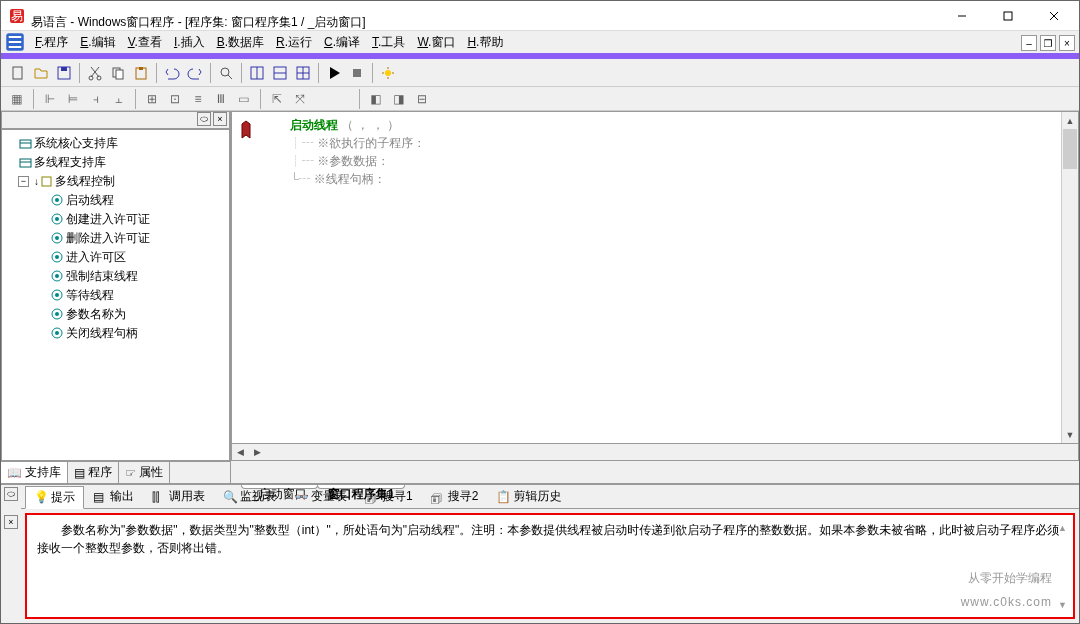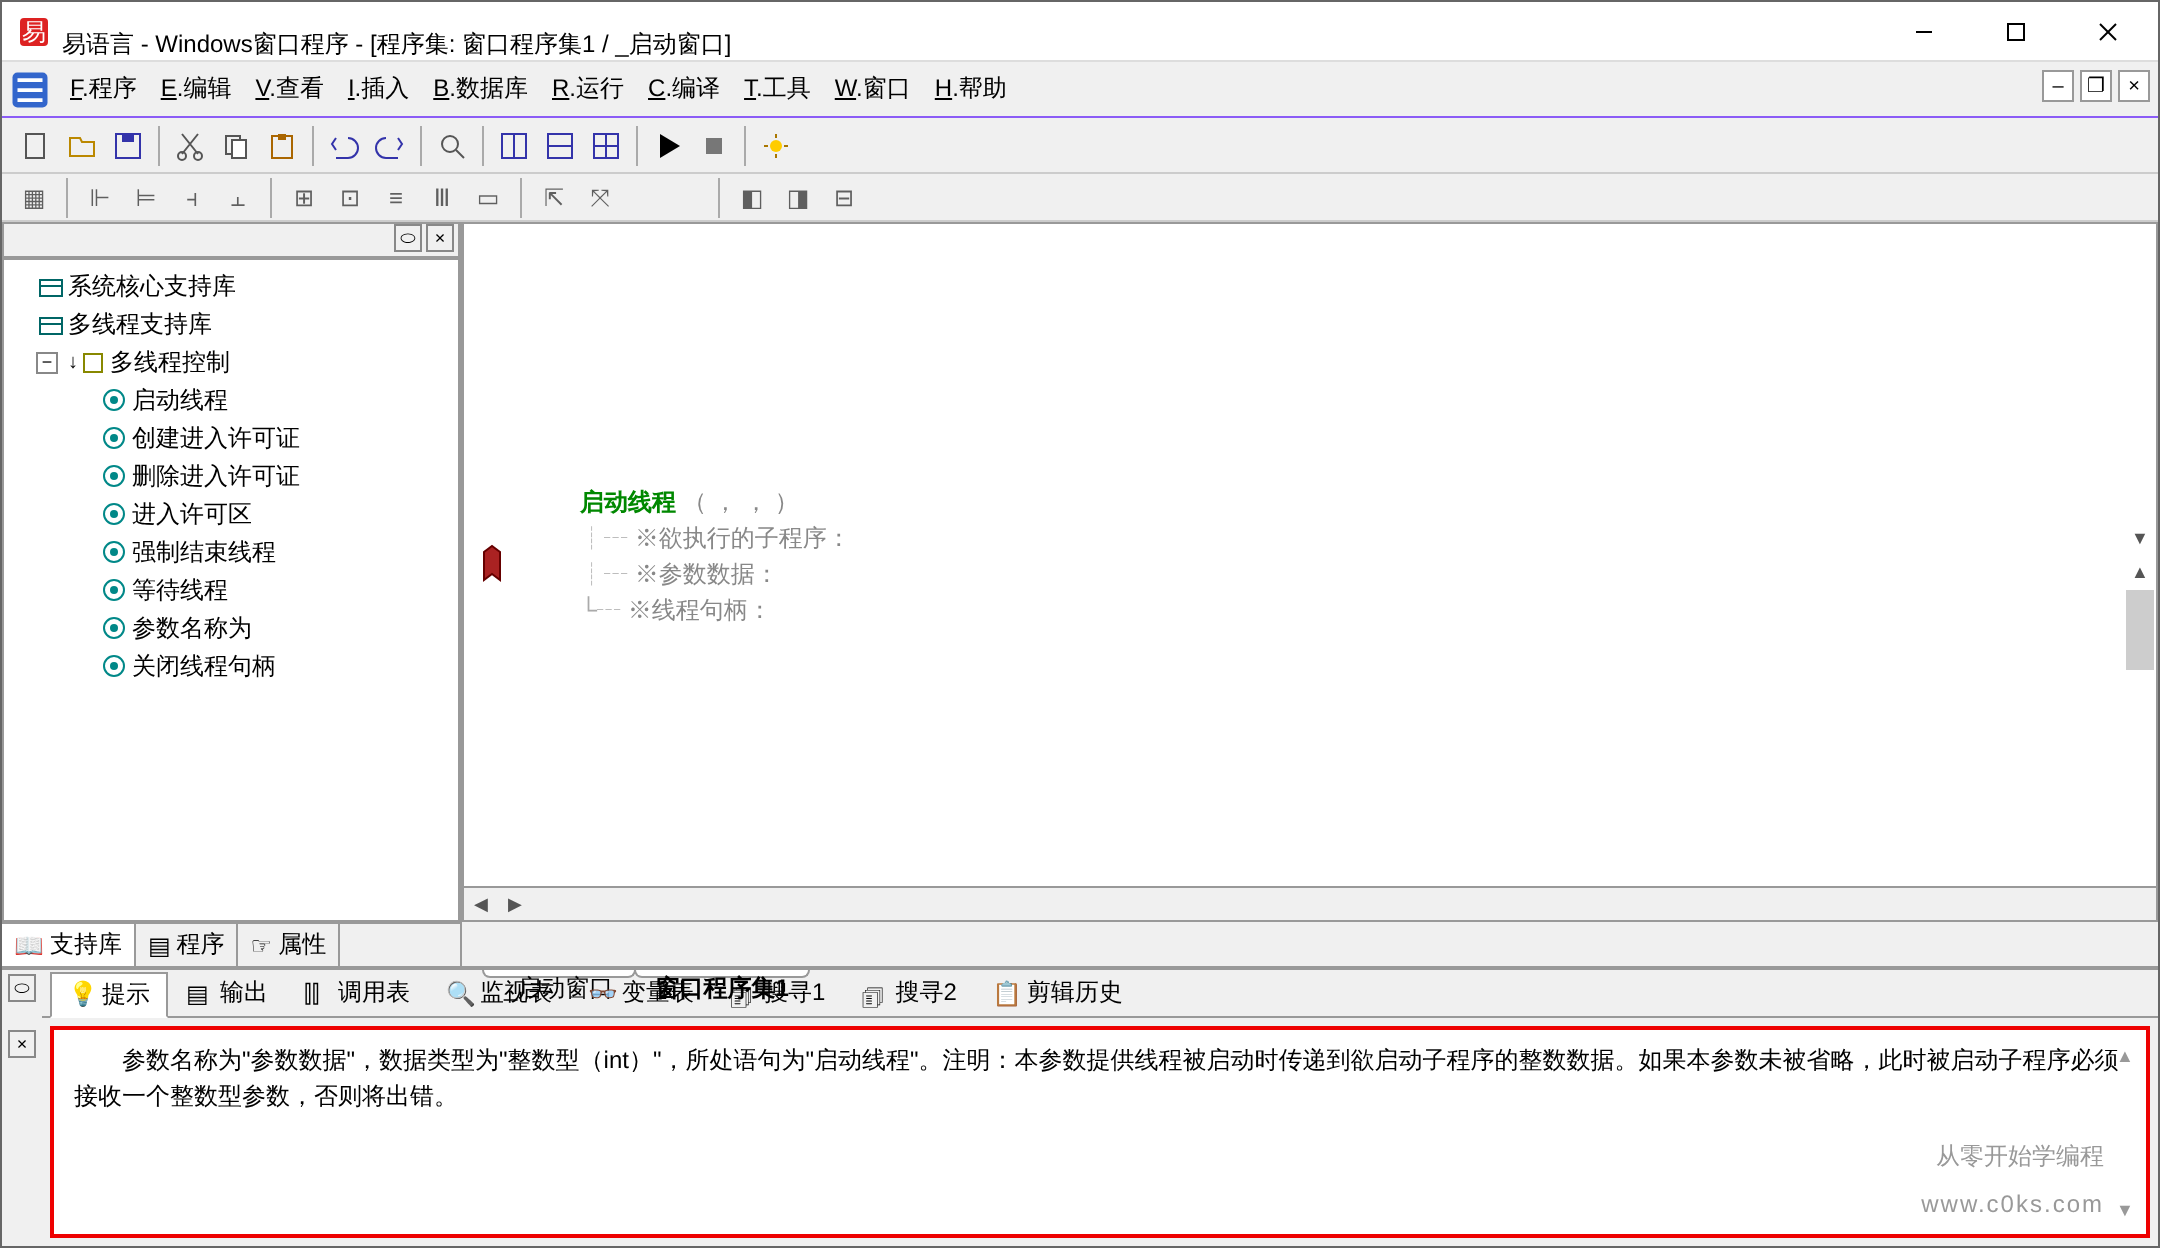--- a/index.html
+++ b/index.html
@@ -5,21 +5,21 @@
 * { margin:0; padding:0; box-sizing:border-box; font-family:"Microsoft YaHei","SimSun",sans-serif; font-size:12px; }
 body { background:#fff; width:1080px; height:624px; overflow:hidden; position:relative; }
 .window { width:1080px; height:624px; border:1px solid #666; display:flex; flex-direction:column; background:#f0f0f0; }
 .titlebar { height:30px; background:#fff; display:flex; align-items:center; padding:0 2px; border-bottom:1px solid #ddd; }
 .titlebar .icon { width:16px; height:16px; margin:0 6px; display:flex; align-items:center; justify-content:center; }
 .titlebar .icon svg { width:16px; height:16px; }
 .titlebar .title { flex:1; color:#000; font-size:12px;margin-top:13px; }
 .winbtns { display:flex; }
 .winbtn { width:46px; height:30px; display:flex; align-items:center; justify-content:center; color:#000; }
 
-.menubar { height:28px; background:#f0f0f0; display:flex; align-items:center; padding:0 4px; border-bottom:1px solid #8b5cf6; position:relative; }
+.menubar { height:28px; background:#f0f0f0; display:flex; align-items:center; padding:0 4px; border-bottom:6px solid #8b5cf6; position:relative; }
 .menubar .icon { width:20px; height:20px; margin-right:4px; }
 .menuitem { padding:3px 6px; cursor:default; }
 .menuitem u { text-decoration:underline; }
 .menubar-right { position:absolute; right:4px; top:4px; display:flex; gap:3px; }
 .menubar-right span { width:16px; height:16px; border:1px solid #999; display:inline-flex; align-items:center; justify-content:center; font-size:10px; background:#fff; }
 
 .toolbar { height:28px; background:#f0f0f0; display:flex; align-items:center; padding:2px 6px; gap:1px; border-bottom:1px solid #ccc; }
 .tbtn { width:22px; height:22px; display:flex; align-items:center; justify-content:center; border:1px solid transparent; }
 .tsep { width:1px; height:20px; background:#aaa; margin:0 3px; }
 .tbtn svg { width:16px; height:16px; }
@@ -37,21 +37,21 @@
 .treeitem.l1 { padding-left:2px; }
 .treeitem.l2 { padding-left:34px; }
 .tico { width:14px; height:14px; margin-right:2px; display:inline-flex; align-items:center; justify-content:center; }
 .tico svg { width:13px; height:13px; }
 .exp { width:11px; height:11px; border:1px solid #888; display:inline-flex; align-items:center; justify-content:center; font-size:9px; margin-right:2px; line-height:1; }
 .lefttabs { height:22px; display:flex; border-top:1px solid #999; }
 .lefttab { display:flex; align-items:center; padding:0 6px; border-right:1px solid #999; background:#f0f0f0; gap:3px; }
 .lefttab.active { background:#fff; }
 
 .editcol { flex:1; display:flex; flex-direction:column; min-width:0; }
-.editarea { flex:1; background:#fff; border:1px solid #999; display:flex; position:relative;align-items:center; }
+.editarea { flex:1; background:#fff; border:1px solid #999; display:flex; position:relative; }
 .gutter { width:28px; background:#fff; border-right:0; display:flex; flex-direction:column; align-items:center; padding-top:8px; }
 .pen { width:14px; height:20px; display:flex; align-items:center; justify-content:center; }
 .code { flex:1; padding:4px 10px 4px 30px; font-family:"SimSun",monospace; font-size:13px; line-height:18px; }
 .code .fn { color:#008800; font-weight:bold; }
 .code .par { color:#888; }
 .code .cmt { color:#888; }
 .code .tree-line { color:#aaa; }
 .vscroll { width:17px; background:#f0f0f0; border-left:1px solid #ccc; position:relative; }
 .vscroll .thumb { position:absolute; top:17px; left:1px; right:1px; height:40px; background:#cdcdcd; }
 .vscroll .arr { position:absolute; left:0; right:0; height:17px; display:flex; align-items:center; justify-content:center; font-size:9px; color:#555; }

